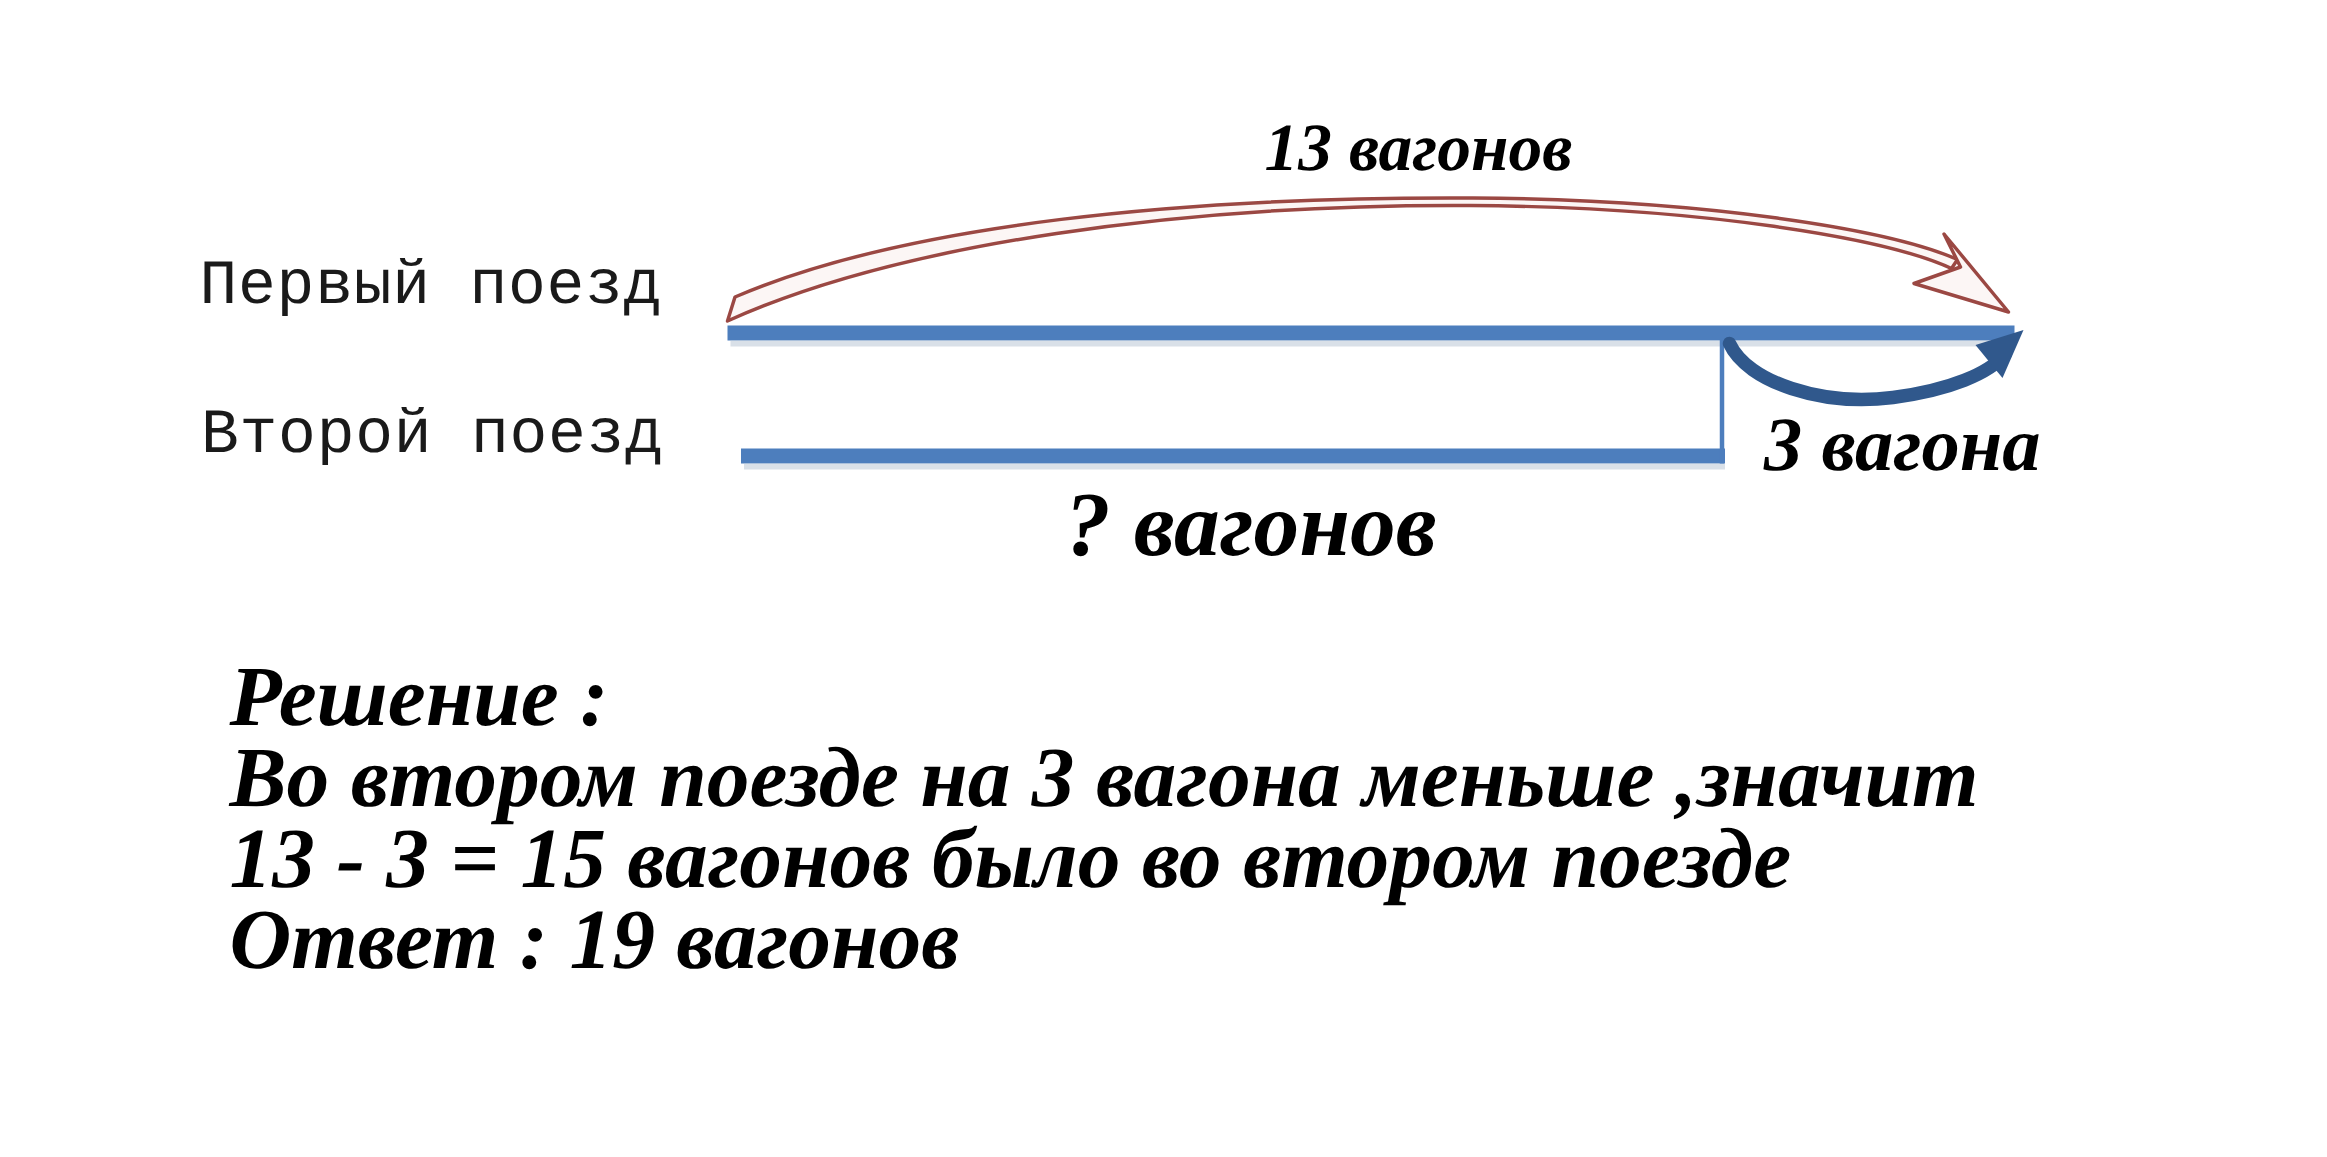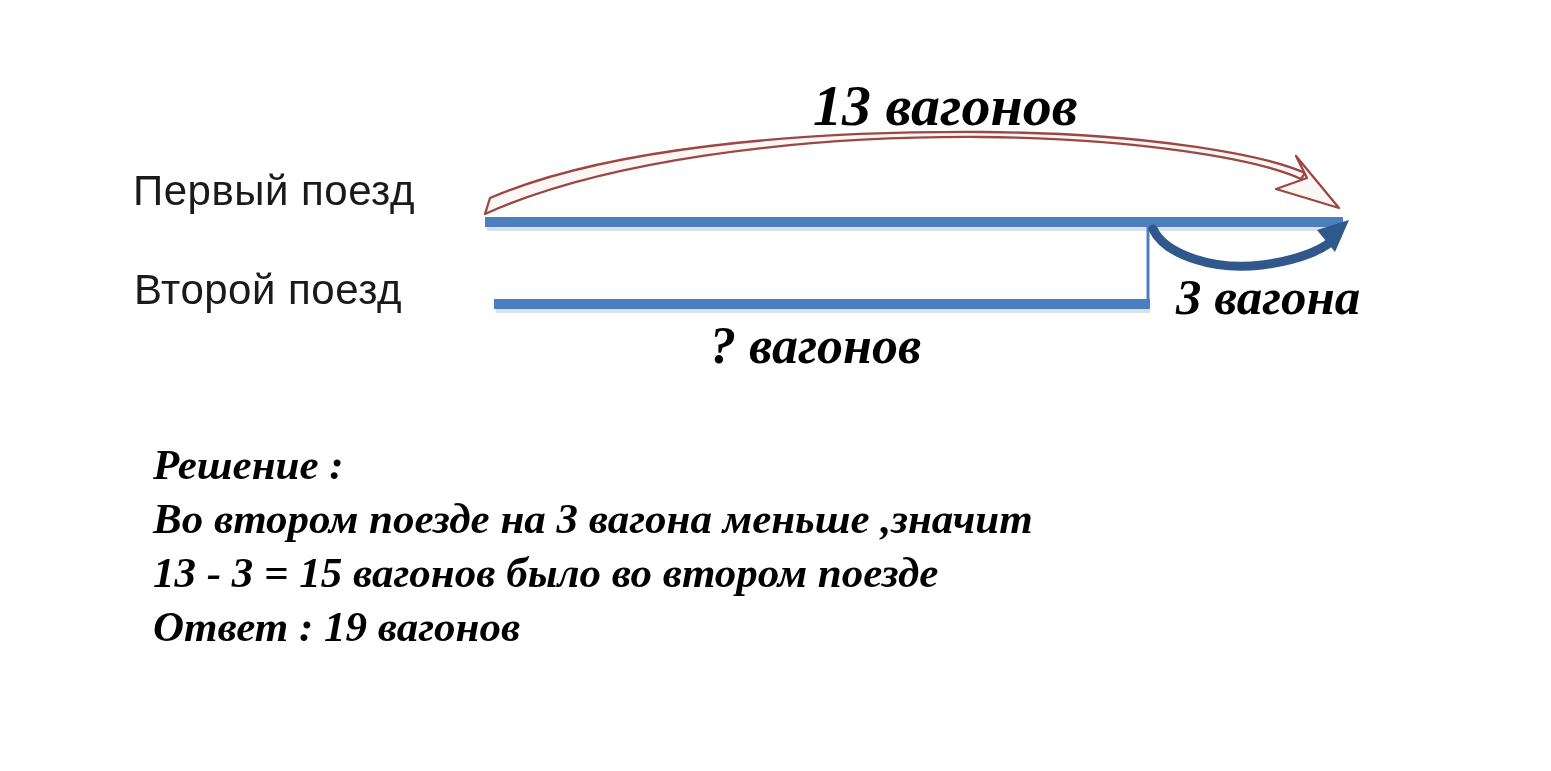--- a/index.html
+++ b/index.html
@@ -16,38 +16,38 @@
   .bar{fill:var(--bar-blue,#4d7ebd);}
   .bar-shadow{fill:#b9c6d6;opacity:.55;}
   .connector{stroke:var(--bar-blue,#4d7ebd);stroke-width:3;}
   .red-ribbon{fill:#fcf6f5;stroke:var(--arrow-red,#9b4843);stroke-width:2.3;stroke-linejoin:round;}
   .red-head{fill:#fcf6f5;stroke:var(--arrow-red,#9b4843);stroke-width:2.3;stroke-linejoin:round;}
   .blue-arc{fill:none;stroke:var(--arrow-dark-blue,#30588c);stroke-width:9;stroke-linecap:round;}
   .blue-head{fill:var(--arrow-dark-blue,#30588c);}
 
   .lbl{position:absolute;white-space:nowrap;}
   .lbl-sans{
-    font-family:Liberation Sans, sans-serif;
+    font-family:Liberation Mono, monospace;
     font-size:42px;color:var(--text-color,#1a1a1a);letter-spacing:.5px;
   }
   .lbl-serif{
     font-family:"Liberation Serif","DejaVu Serif",serif;
     font-weight:bold;font-style:italic;color:#000;
   }
   .lbl-first-train{left:133px;top:167px;}
   .lbl-second-train{left:134px;top:266px;}
-  .lbl-total{left:813px;top:72px;font-size:58px;}
+  .lbl-total{left:843px;top:72px;font-size:45px;}
   .lbl-diff{left:1176px;top:268px;font-size:51px;}
-  .lbl-unknown{left:710px;top:316px;font-size:52px;}
+  .lbl-unknown{left:710px;top:316px;font-size:61px;}
 
   .solution{
     position:absolute;left:153px;top:438px;
     font-family:"Liberation Serif","DejaVu Serif",serif;
     font-weight:bold;font-style:italic;color:#000;
-    font-size:43px;line-height:54px;white-space:nowrap;
+    font-size:57px;line-height:54px;white-space:nowrap;
   }
 </style>
 </head>
 <body>
 
 <div class="canvas">
 
   <svg class="diagram-svg" viewBox="0 0 1551 771" aria-hidden="true">
 
     <rect class="bar" x="485" y="217" width="858" height="10"></rect>

